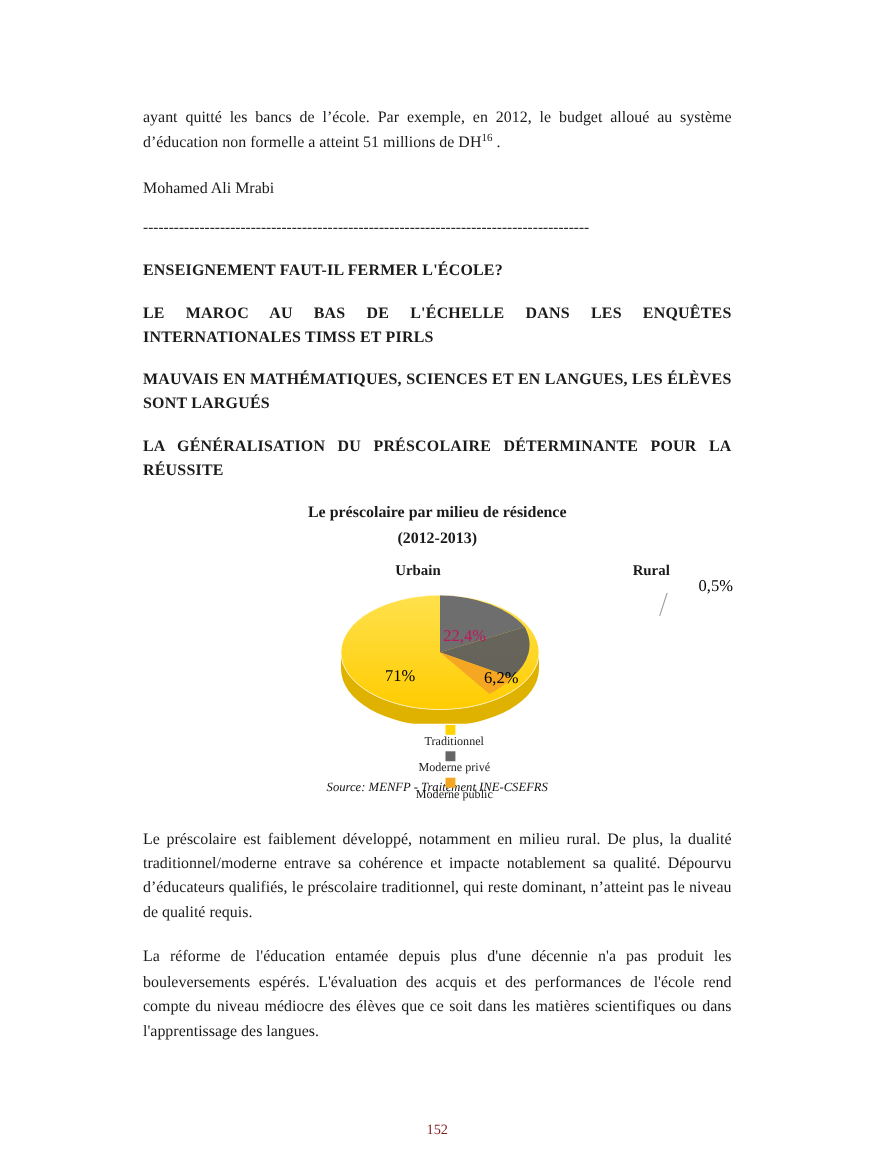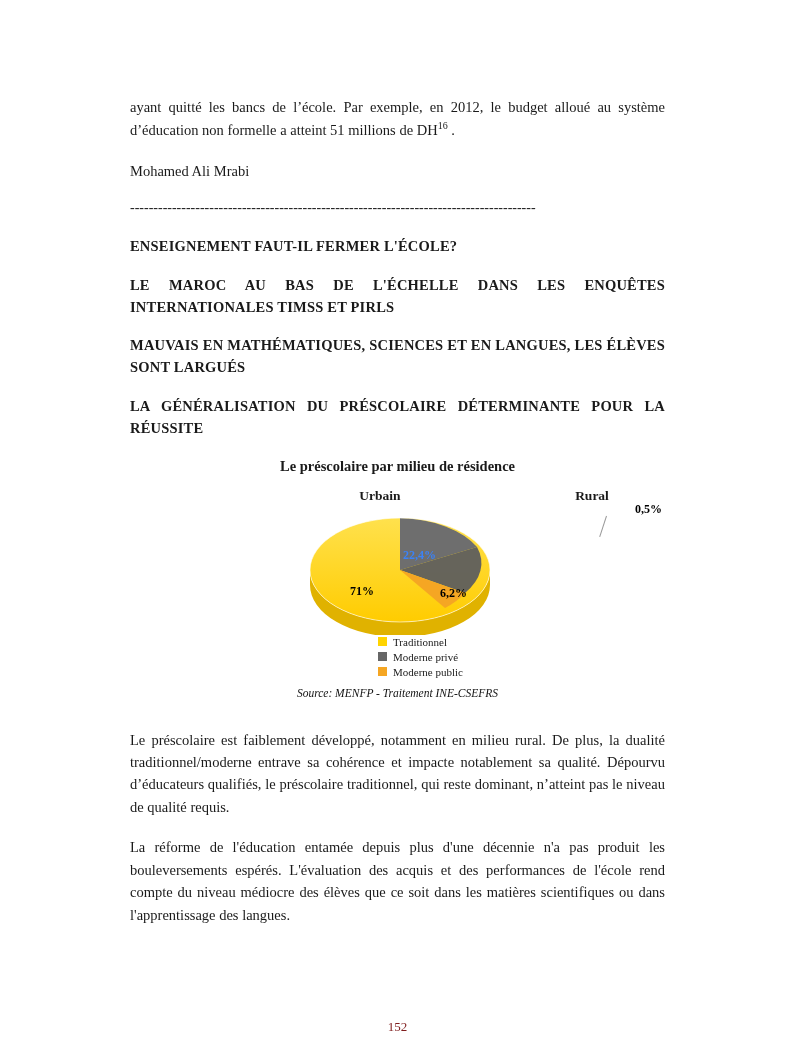--- a/index.html
+++ b/index.html
@@ -87,42 +87,42 @@
     position: absolute;
     left: 248px;
     top: 148px;
     font-size: 11px;
     font-family: "Liberation Serif", serif;
   }
   .legend-row {
     display: flex;
     align-items: center;
     margin-bottom: 3px;
+    flex-direction: column;
   }
   .legend-swatch {
     width: 9px; height: 9px;
     margin-right: 6px;
     display: inline-block;
   }
   .source {
     text-align: center;
     font-style: italic;
     font-size: 11.5px;
     margin-top: 14px;
     color: #111;
   }
   .value-lbl {
     position: absolute;
-    font-size: 12px;
+    font-size: 15px;
     font-family: "Liberation Serif", serif;
     color: #000;
     white-space: nowrap;
-    font-weight: bold;
-  }
-  .value-lbl.white { color: #3b82f6; }
+  }
+  .value-lbl.white { color: #be185d; }
   .leader {
     position: absolute;
     background: #999;
   }
   .body-text {
     margin-top: 30px;
   }
   .pagenum {
     position: absolute;
     bottom: 28px;
@@ -147,20 +147,21 @@
     <div class="divider">---------------------------------------------------------------------------------------</div>
 
 
     <h2 class="head">ENSEIGNEMENT FAUT-IL FERMER L'ÉCOLE?</h2>
     <h2 class="head caps">LE MAROC AU BAS DE L'ÉCHELLE DANS LES ENQUÊTES INTERNATIONALES TIMSS ET PIRLS</h2>
     <h2 class="head caps">MAUVAIS EN MATHÉMATIQUES, SCIENCES ET EN LANGUES, LES ÉLÈVES SONT LARGUÉS</h2>
     <h2 class="head caps">LA GÉNÉRALISATION DU PRÉSCOLAIRE DÉTERMINANTE POUR LA RÉUSSITE</h2>
 
     <div class="figure">
       <div class="fig-title">Le préscolaire par milieu de résidence</div>
+      <div class="fig-title">(2012-2013)</div>
 
       <div class="charts-row">
 
         <div class="pie-label" style="left:190px; top:0px; width:120px;">Urbain</div>
 
         <div class="pie-label" style="left:402px; top:0px; width:120px;">Rural</div>
 
         <div class="pie-wrap" style="left:175px; top:22px; width:190px; height:125px;">
           <svg width="190" height="125" viewBox="0 0 190 125">
             <defs>

